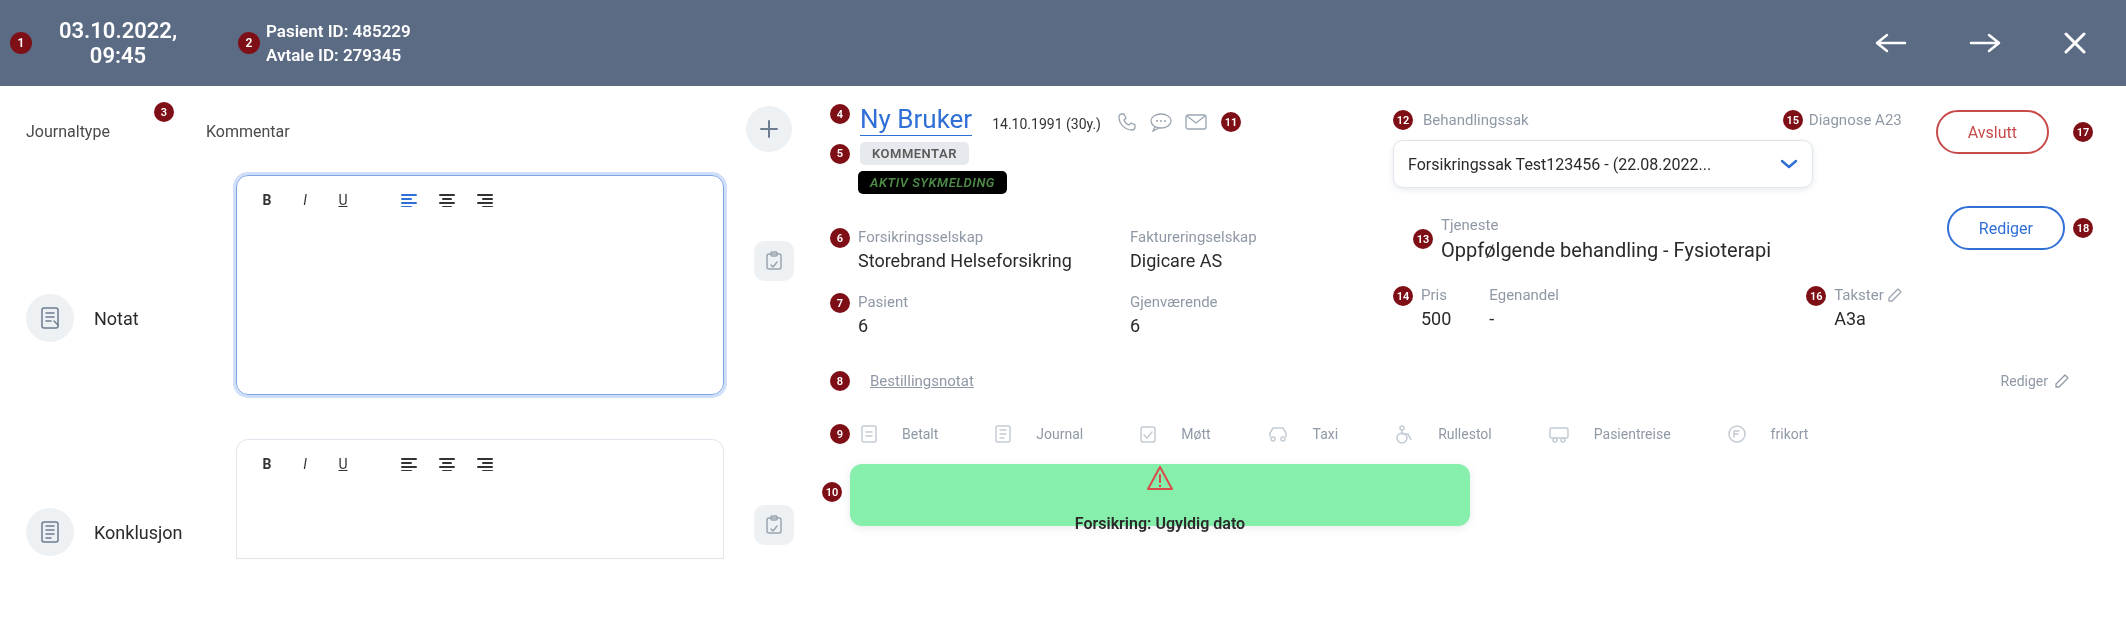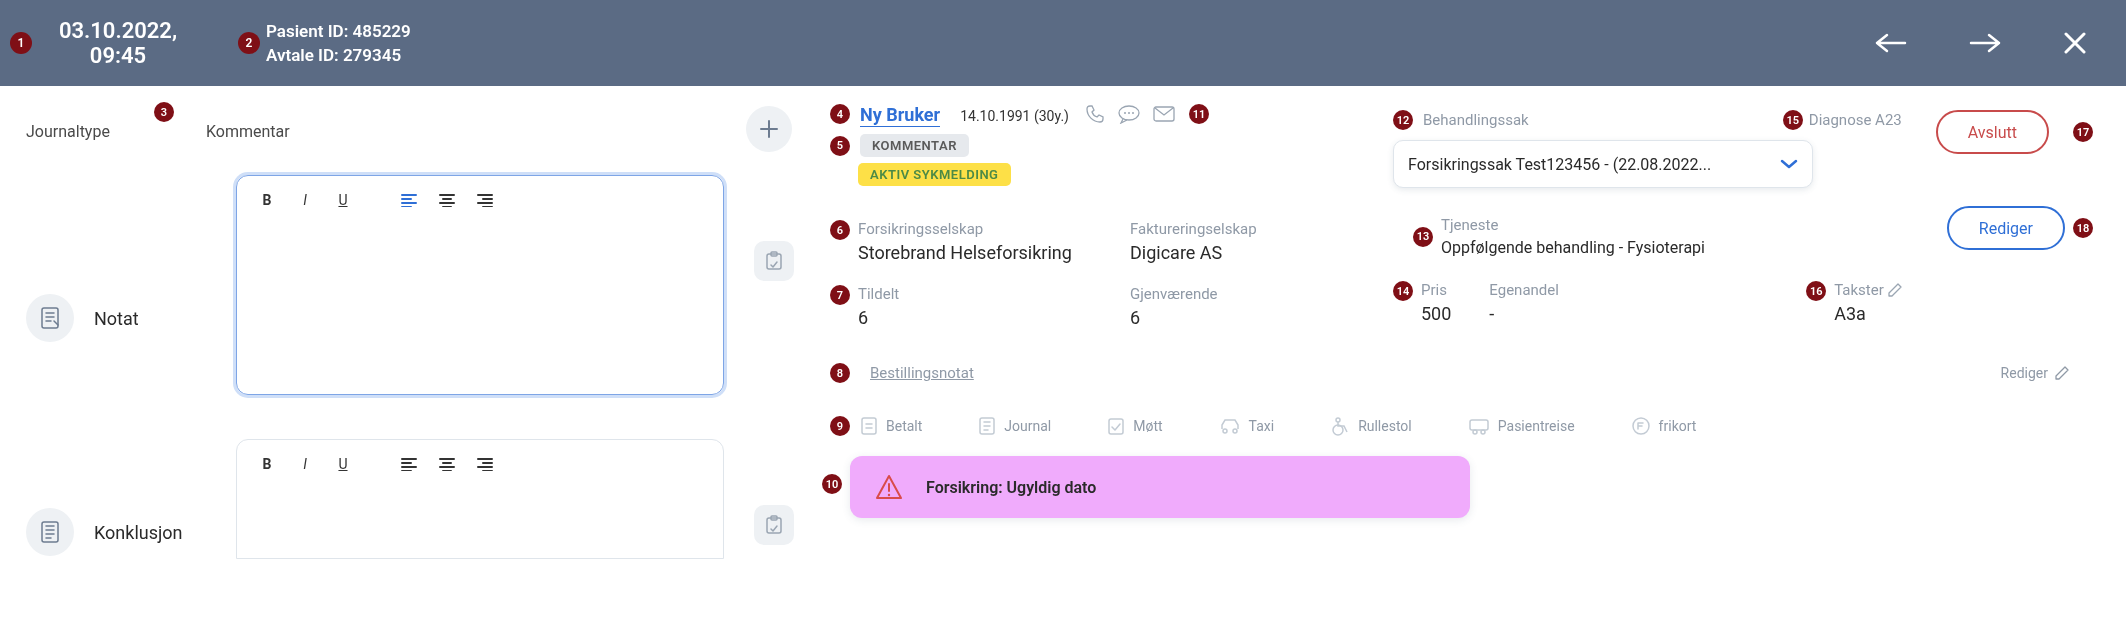--- a/index.html
+++ b/index.html
@@ -183,25 +183,25 @@
     .rc-header {
       display: flex;
       align-items: flex-start;
       gap: 10px;
       position: relative;
       padding-left: 10px;
       margin-bottom: 6px;
     }
     .patient-name {
       color: #2f6fd6;
-      font-size: 18px;
+      font-size: 26px;
       border-bottom: 1px solid #2f6fd6;
       padding-bottom: 1px;
       cursor: pointer;
-      font-weight: 700;
+      font-weight: 400;
     }
     .patient-meta {
       font-size: 14px;
       color: #333;
       align-self: flex-end;
       margin-bottom: 4px;
       margin-left: 10px;
     }
     .contact-icons {
       display: flex;
@@ -216,21 +216,21 @@
 
     .pill-row { display: flex; gap: 10px; align-items: center; padding-left: 10px; margin-bottom: 6px; }
     .pill {
       padding: 4px 12px;
       border-radius: 5px;
       font-size: 13px;
       font-weight: 600;
       letter-spacing: 0.5px;
     }
     .pill-gray { background: #e6e9ed; color: #5a5a5a; }
-    .pill-green { background: #fde047; color: #4c8a46; }
+    .pill-green { background: #000000; color: #4c8a46; font-style: italic; }
 
     
     .rc-grid {
       display: grid;
       grid-template-columns: 580px 1fr;
       gap: 0 28px;
       padding-left: 10px;
       margin-top: 34px;
       position: relative;
     }
@@ -319,36 +319,37 @@
       padding-right: 30px;
     }
 
     .flags-row {
       display: flex;
       gap: 56px;
       align-items: center;
       padding-left: 10px;
       margin-top: 22px;
     }
-    .flag { display: flex; align-items: center; gap: 8px; color: #8f99a6; }
+    .flag { display: flex; align-items: center; gap: 24px; color: #8f99a6; }
     .flag .ficon { color: #c3cbd4; }
 
     .warning-box {
       margin-top: 20px;
       margin-left: 30px;
       width: 620px;
       height: 62px;
       border-radius: 12px;
       box-shadow: 0 2px 8px rgba(60,80,110,0.12);
       display: flex;
       align-items: center;
       gap: 22px;
       padding: 0 24px;
-      background: #f0abfc;
-      position: relative;
+      background: #86efac;
+      position: relative;
+      flex-direction: column;
     }
     .warning-box .b10-wrap { position: absolute; left: -28px; top: 18px; }
 
     svg { display: block; }
   </style>
 </head>
 <body>
 
 <div class="topbar">
   <div class="when-wrap">
@@ -512,21 +513,21 @@
             <svg width="18" height="12" viewBox="0 0 18 12">
                 <path d="M2 3 L9 9 L16 3" stroke="currentColor" stroke-width="2.5" fill="none" stroke-linecap="round" stroke-linejoin="round"></path>
               </svg>
           </span>
         </div>
 
         <div class="tjeneste-block">
           <span class="badge">13</span>
           <div class="tjeneste-col">
             <span class="kv-label">Tjeneste</span>
-            <span class="kv-value" style="font-size:16px;">Oppfølgende behandling - Fysioterapi</span>
+            <span class="kv-value" style="font-size:20px;">Oppfølgende behandling - Fysioterapi</span>
           </div>
         </div>
 
         <div class="price-row">
           <div class="price-col">
             <span class="badge">14</span>
             <div class="pcol-inner">
               <span class="kv-label">Pris</span>
               <span class="kv-value">500</span>
             </div>
@@ -618,21 +619,21 @@
         </div>
         <div class="kv">
           <div class="kv-labels">
             <span class="kv-label">Faktureringselskap</span>
             <span class="kv-value">Digicare AS</span>
           </div>
         </div>
         <div class="kv">
           <span class="badge">7</span>
           <div class="kv-labels">
-            <span class="kv-label">Tildelt</span>
+            <span class="kv-label">Pasient</span>
             <span class="kv-value">6</span>
           </div>
         </div>
         <div class="kv">
           <div class="kv-labels">
             <span class="kv-label">Gjenværende</span>
             <span class="kv-value">6</span>
           </div>
         </div>
       </div>

